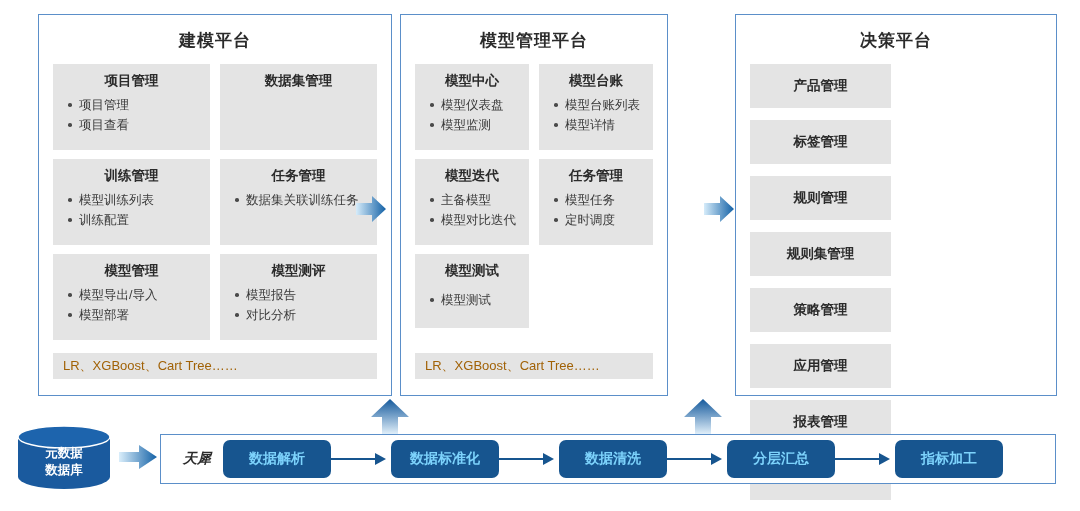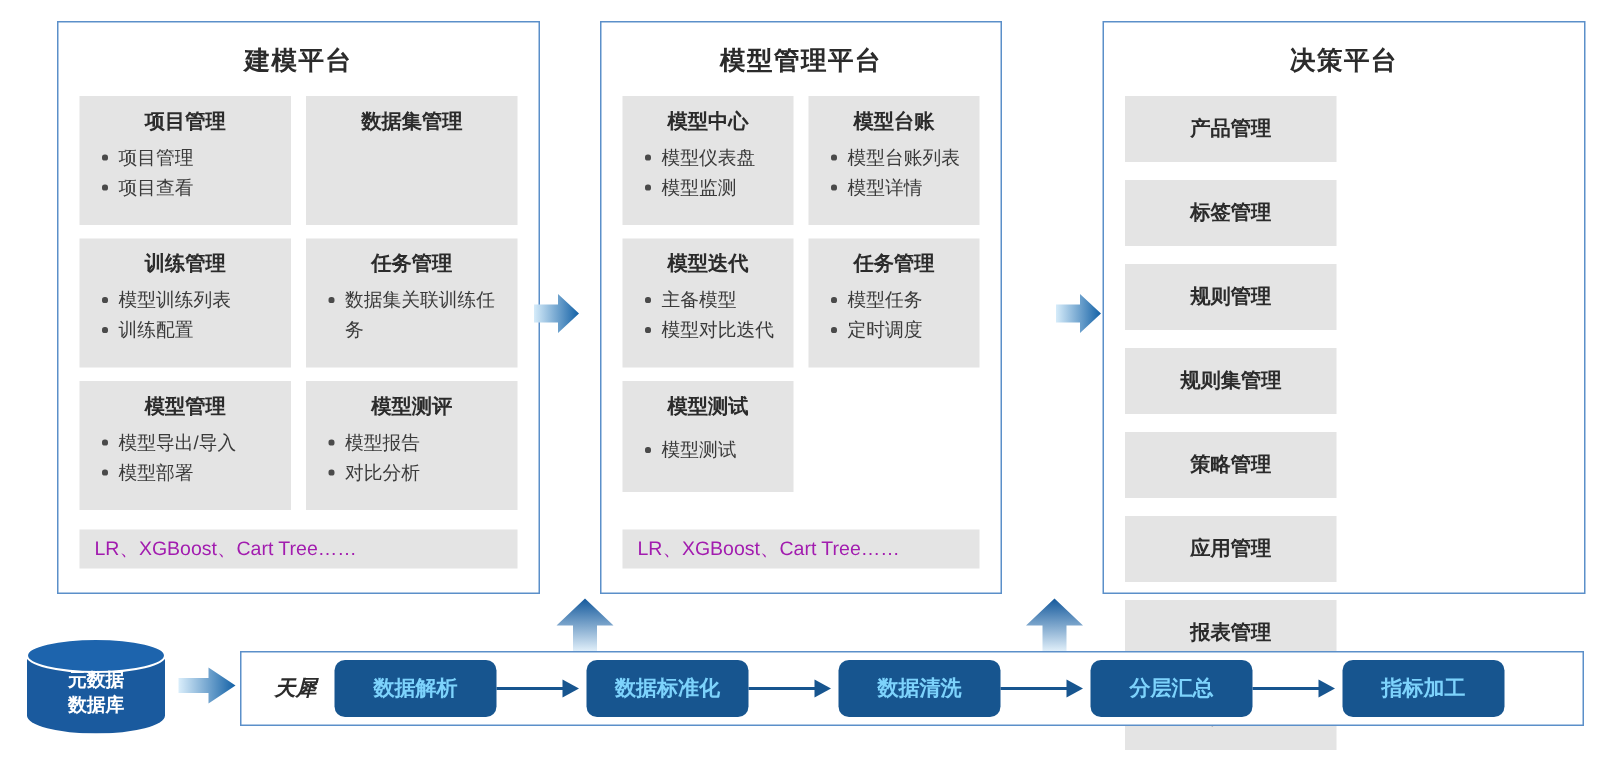--- a/index.html
+++ b/index.html
@@ -18,21 +18,21 @@
 
   
   .panel {
     position: absolute;
     top: 14px;
     height: 382px;
     border: 1px solid #5b8fc9;
     background: #ffffff;
     box-sizing: border-box;
   }
-  #panel-modeling  { left: 38px;  width: 322px; }
+  #panel-modeling  { left: 38px;  width: 354px; }
   #panel-modelmgmt { left: 400px; width: 268px; }
   #panel-decision  { left: 735px; width: 322px; }
 
   .panel-title {
     text-align: center;
     font-size: 17px;
     font-weight: bold;
     color: #2b2b2b;
     margin-top: 14px;
     margin-bottom: 12px;
@@ -103,21 +103,21 @@
     position: absolute;
     left: 14px;
     right: 14px;
     bottom: 16px;
     background: #e4e4e4;
     height: 26px;
     display: flex;
     align-items: center;
     padding-left: 10px;
     font-size: 13px;
-    color: #a21caf;
+    color: #a16207;
     box-sizing: border-box;
   }
 
   
   .h-arrow {
     position: absolute;
     top: 192px;
     width: 34px;
     height: 34px;
   }

